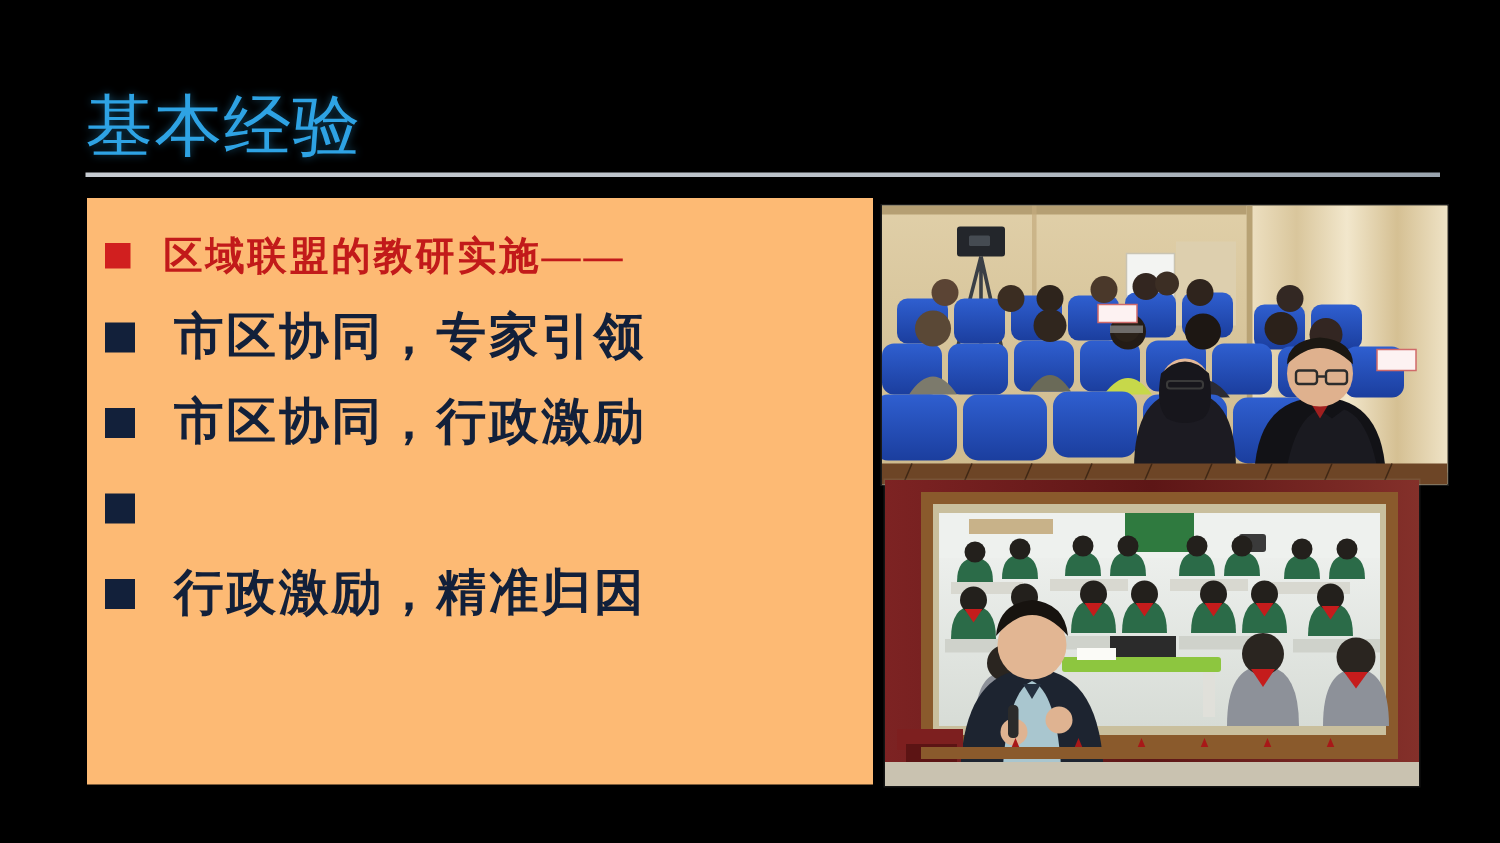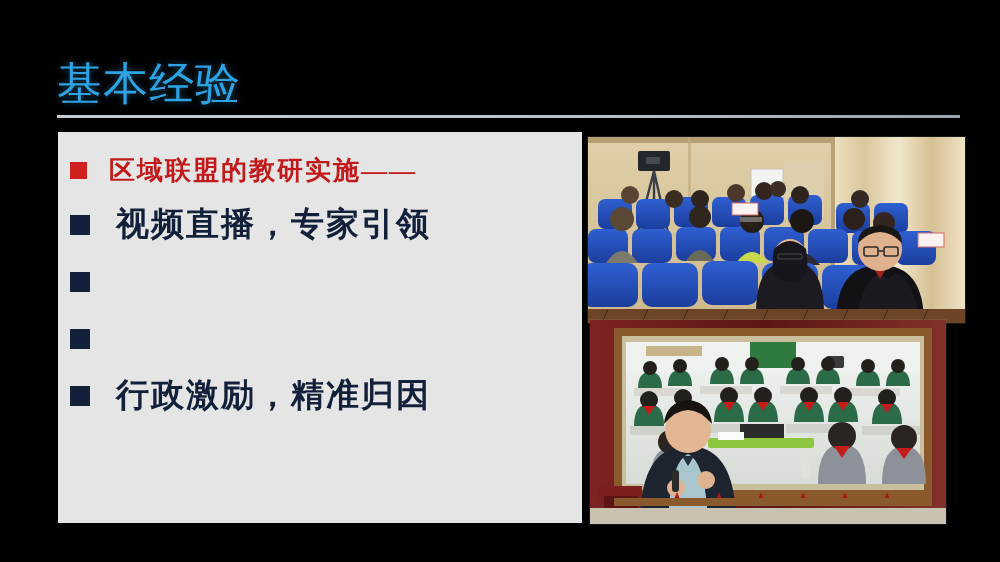--- a/index.html
+++ b/index.html
@@ -41,21 +41,21 @@
     background: linear-gradient(90deg, #c7ccd2 0%, #b9c0c8 60%, #9aa4ae 100%);
     box-shadow: 0 1px 0 rgba(0,0,0,0.35);
   }
   
   #content-panel {
     position: absolute;
     left: 58px;
     top: 132px;
     width: 524px;
     height: 391px;
-    background: #e5e5e5;
+    background: #fdba74;
   }
   .bullet-row {
     display: flex;
     align-items: center;
     padding-left: 12px;
   }
   .bullet-marker {
     flex: 0 0 auto;
     display: inline-block;
     margin-right: 22px;
@@ -112,25 +112,26 @@
     <div id="rows-wrap">
 
       <div class="bullet-row row-small">
         <span class="bullet-marker" style="background:#d11f1f;"></span>
         <span class="bullet-text" style="color:#c21a1a;">区域联盟的教研实施——</span>
       </div>
 
 
       <div class="bullet-row row-large">
         <span class="bullet-marker" style="background:#12203a;"></span>
-        <span class="bullet-text">视频直播，专家引领</span>
+        <span class="bullet-text">市区协同，专家引领</span>
       </div>
 
       <div class="bullet-row row-large">
         <span class="bullet-marker" style="background:#12203a;"></span>
+        <span class="bullet-text">市区协同，行政激励</span>
       </div>
 
       <div class="bullet-row row-large">
         <span class="bullet-marker" style="background:#12203a;"></span>
       </div>
 
       <div class="bullet-row row-large">
         <span class="bullet-marker" style="background:#12203a;"></span>
         <span class="bullet-text">行政激励，精准归因</span>
       </div>

